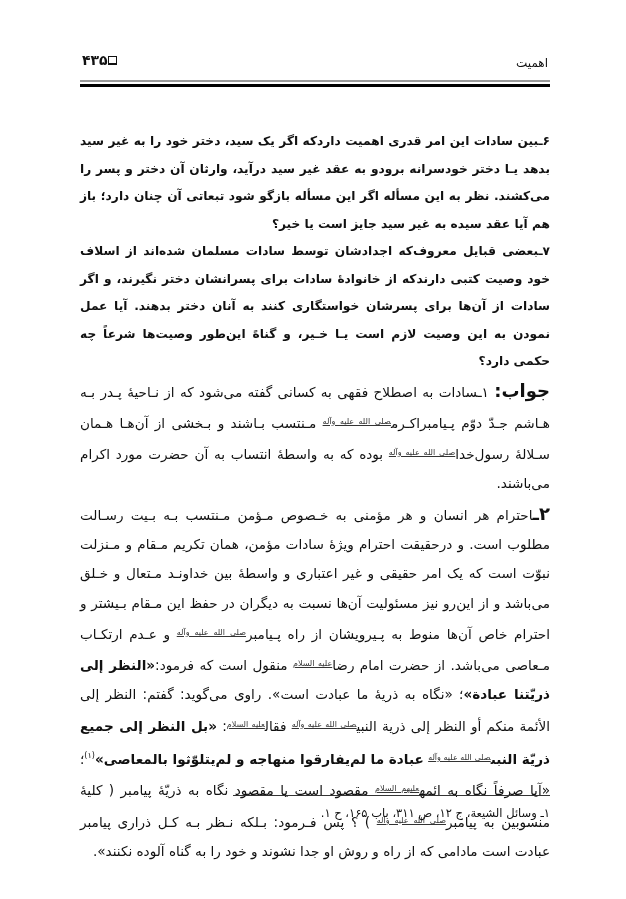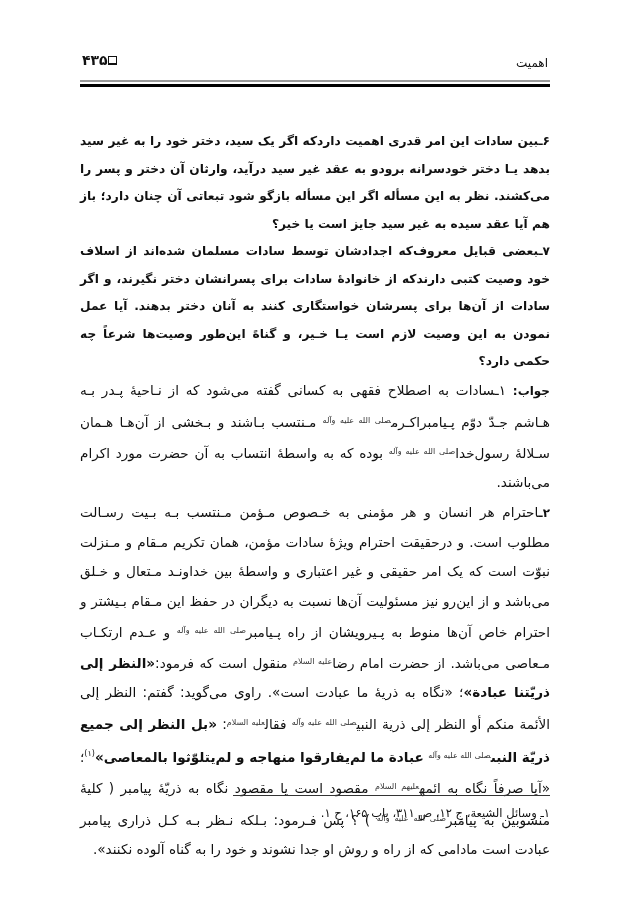--- a/index.html
+++ b/index.html
@@ -94,29 +94,30 @@
     }
     .a {
       font-size: 13.6px;
       line-height: 29.3px;
       text-align: justify;
       margin: 0;
       font-family: "DejaVu Sans", sans-serif;
     }
     .a .lead {
       font-weight: bold;
-      font-size: 12px;
+      font-size: 18px;
     }
     .a .arabic-bold {
       font-weight: bold;
     }
     .honor {
       font-size: 8px;
       vertical-align: 4px;
       color: #333;
+      text-decoration: underline;
     }
     sup.fn-ref {
       font-size: 8px;
       vertical-align: 6px;
     }
     .footnote-rule {
       position: absolute;
       top: 795px;
       left: 153px;
       right: 0;

